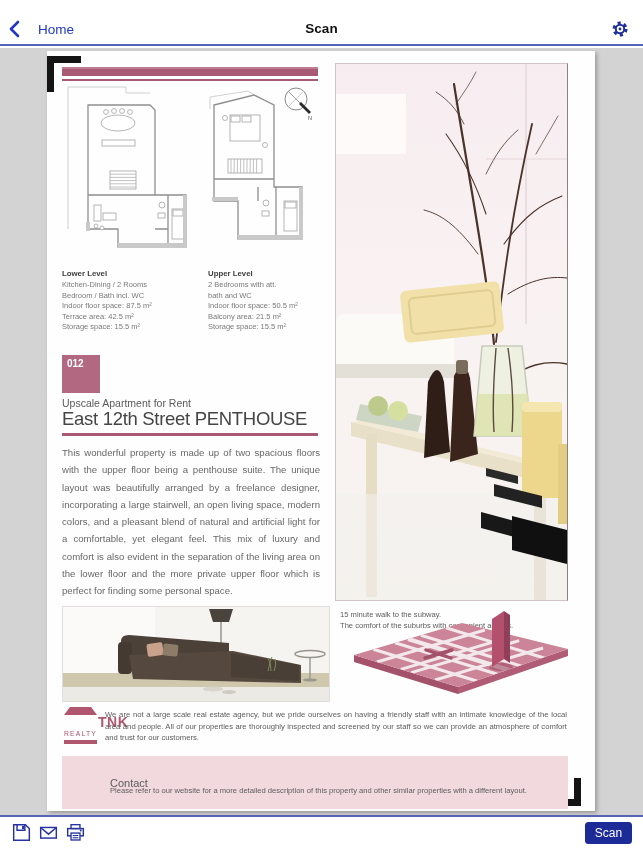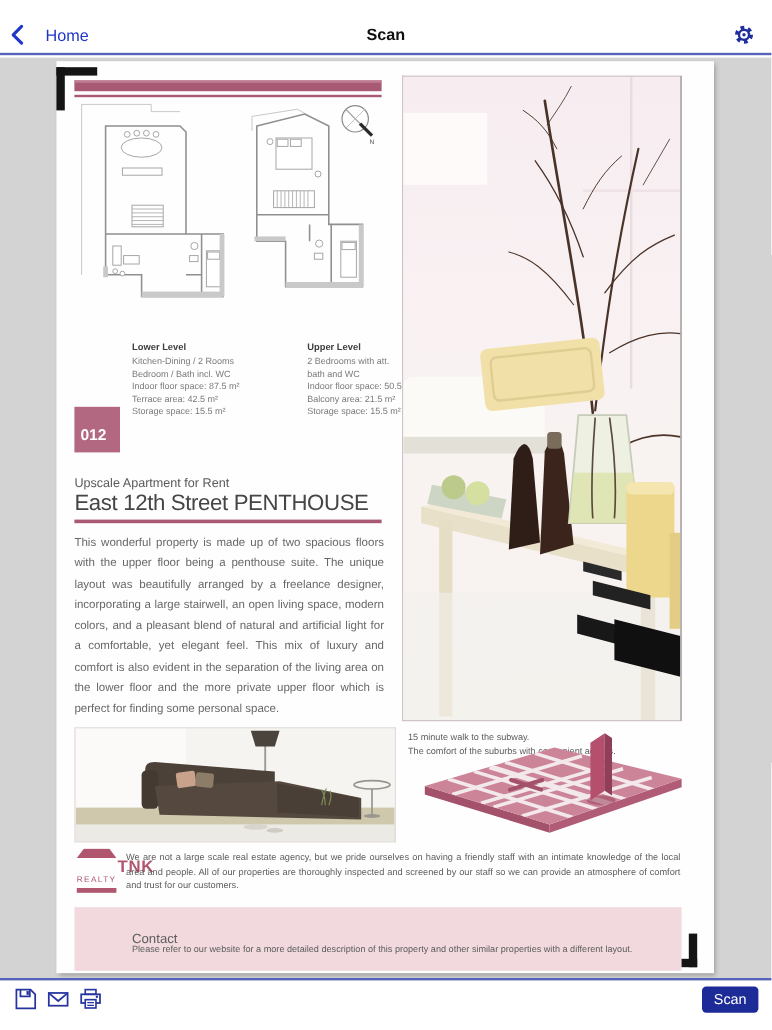--- a/index.html
+++ b/index.html
@@ -26,27 +26,27 @@
   .crop-br { position:absolute; left:516px; top:727px; width:18px; height:28px;
              border-bottom:7px solid #141414; border-right:7px solid #141414; }
 
   
   .headerbar { position:absolute; left:15px; top:16px; width:256px; }
   .headerbar .b1 { height:9px; background:#a85a74; border-top:2px solid #c07d92; }
   .headerbar .b2 { height:2px; background:#a85a74; margin-top:3px; }
 
   .plans-svg { position:absolute; left:15px; top:32px; }
 
-  .specs { position:absolute; top:234px; font-size:7.5px; line-height:10.4px; color:#7a7a7a;margin-left:48px; }
+  .specs { position:absolute; top:218px; font-size:7.5px; line-height:10.4px; color:#7a7a7a; }
   .specs.lower { left:15px;  width:140px; }
   .specs.upper { left:161px; width:132px; }
   .specs .h { font-size:7.8px; font-weight:bold; color:#3c3c3c; margin-bottom:1px; }
 
-  .badge { position:absolute; left:15px; top:288px; width:38px; height:38px; background:#b26880;
-           color:#fff; font-size:13px; font-weight:bold; padding:16px 0 0 5px; }
+  .badge { position:absolute; left:15px; top:304px; width:38px; height:38px; background:#b26880;
+           color:#fff; font-size:10px; font-weight:bold; padding:3px 0 0 5px; }
   .subtitle { position:absolute; left:15px; top:346px; font-size:10.5px; color:#5a5a5a; }
   .title { position:absolute; left:15px; top:357px; font-size:18.5px; color:#454545;
            letter-spacing:-0.3px; white-space:nowrap; }
   .title-rule { position:absolute; left:15px; top:382px; width:256px; height:3px; background:#a85a74; }
 
   .descr { position:absolute; left:15px; top:393px; width:258px; font-size:9.6px;
            line-height:17.3px; color:#686868; text-align:justify; }
 
   
   .sofa-photo { position:absolute; left:15px; top:555px; width:268px; height:96px; overflow:hidden;

